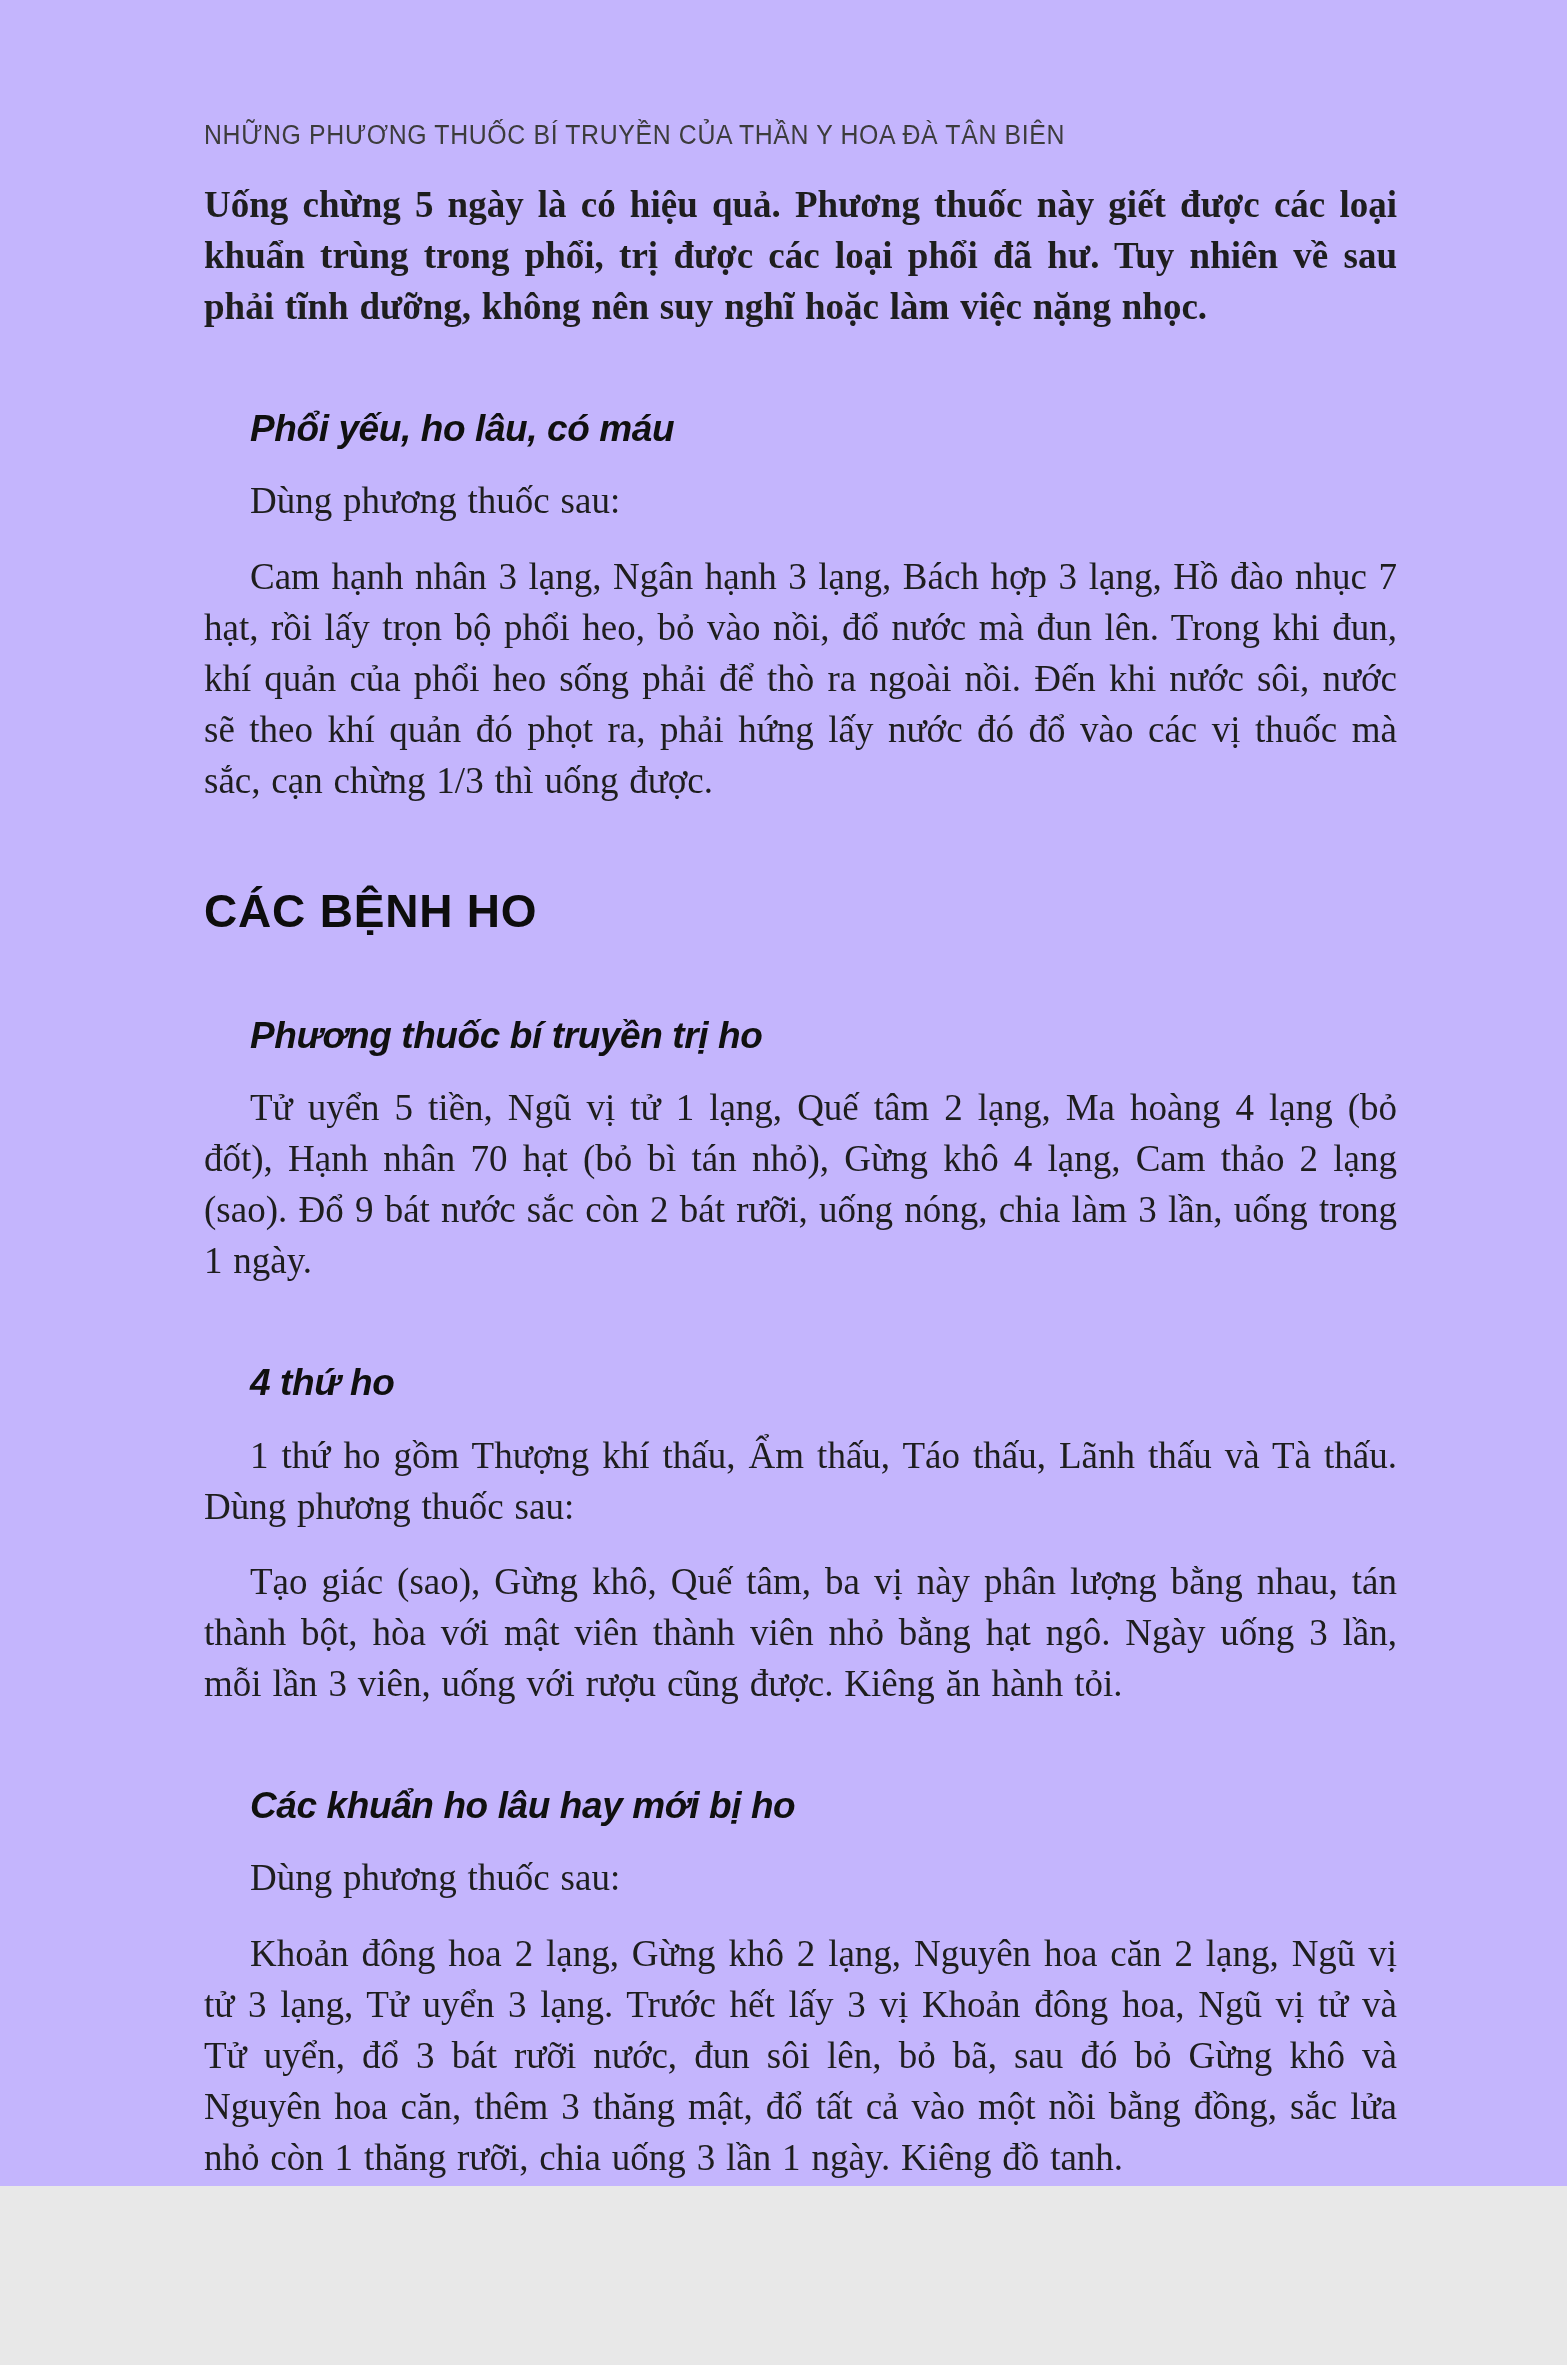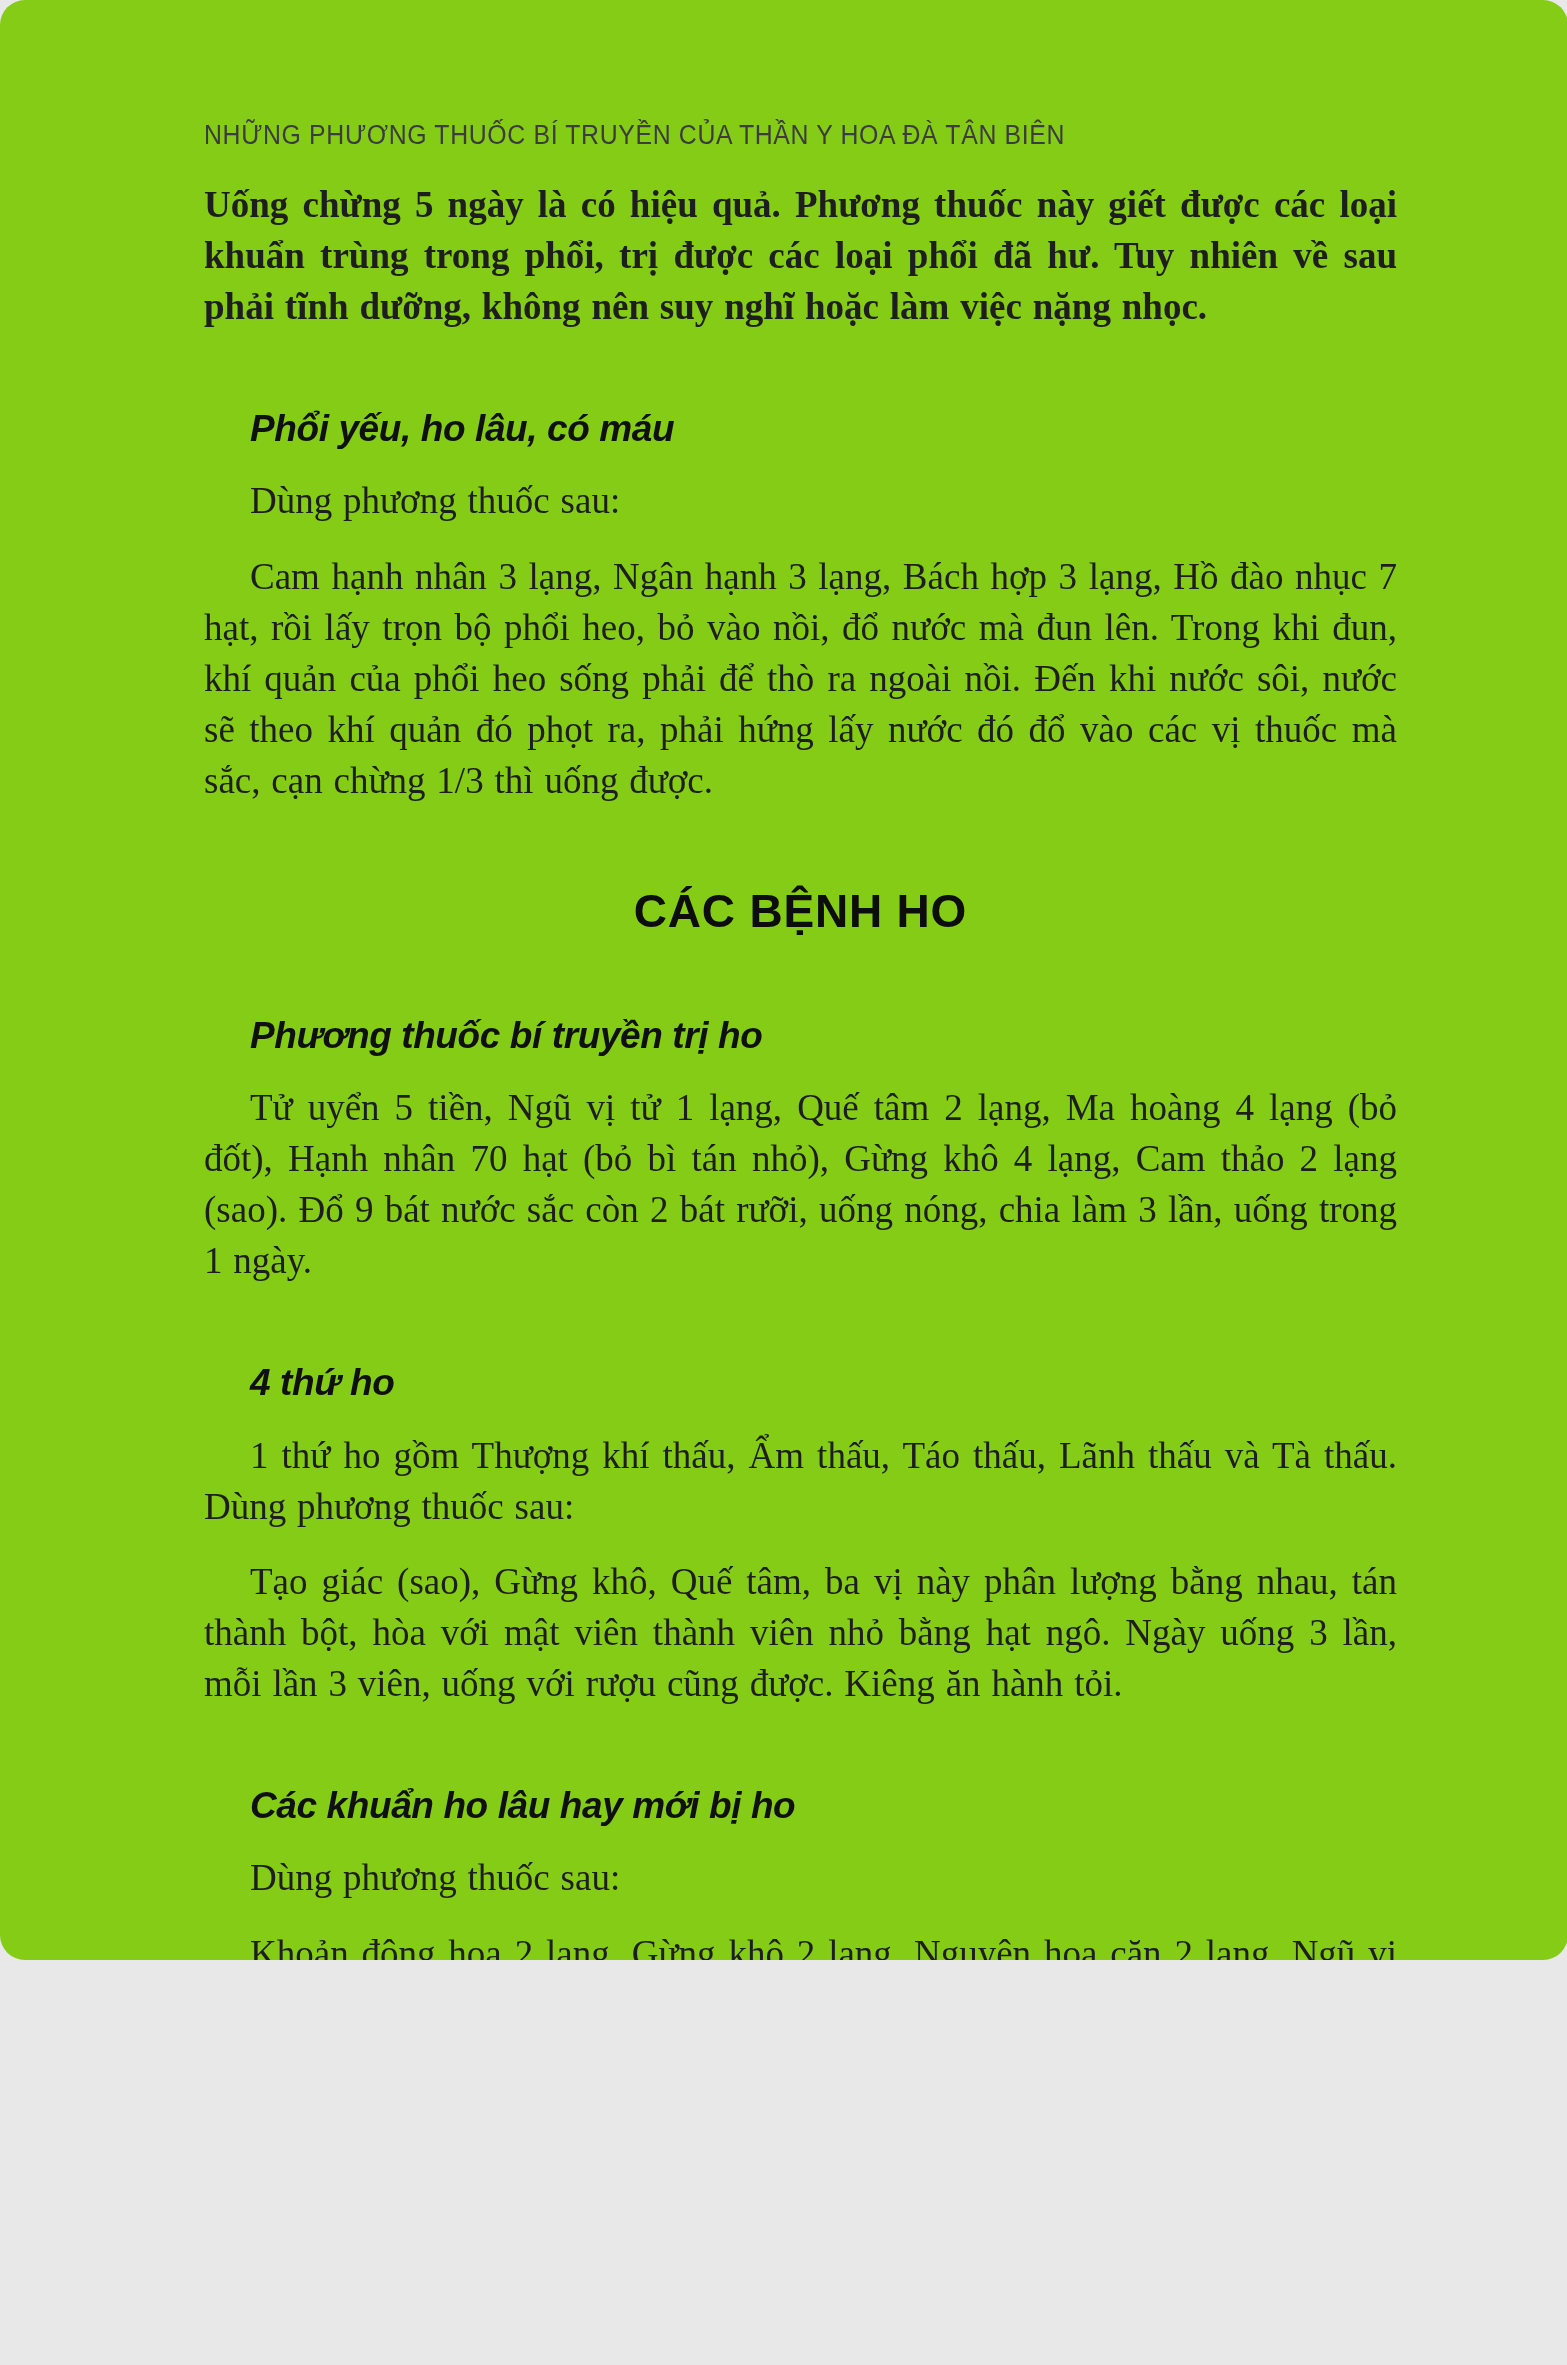--- a/index.html
+++ b/index.html
@@ -3,26 +3,25 @@
 <meta charset="utf-8">
 <style>
   html, body {
     margin: 0;
     padding: 0;
     background: #e8e8e8;
   }
   .page {
     position: relative;
     width: 1568px;
-    height: 1960px;
-    background: #84cc16;
+    height: 2186px;
+    background: #c4b5fd;
     overflow: hidden;
     font-family: "Liberation Serif", "DejaVu Serif", serif;
     color: #1e1e1e;
-    border-radius: 25px;
   }
   .content {
     position: absolute;
     left: 204px;
     top: 120px;
     width: 1193px;
   }
   .running-header {
     font-family: "Liberation Sans", "DejaVu Sans", sans-serif;
     font-size: 27px;
@@ -57,21 +56,21 @@
     color: #101010;
     margin: 75px 0 21px 46px;
     letter-spacing: -0.4px;
   }
   .chapter {
     font-family: "Liberation Sans", "DejaVu Sans", sans-serif;
     font-weight: bold;
     font-size: 46px;
     line-height: 55px;
     color: #0d0d0d;
-    text-align: center;
+    text-align: left;
     letter-spacing: 0.8px;
     margin: 78px 0 22px 0;
   }
   .page-number {
     position: absolute;
     left: 204px;
     top: 2191px;
     font-family: "Liberation Sans", "DejaVu Sans", sans-serif;
     font-size: 34px;
     color: #333333;

